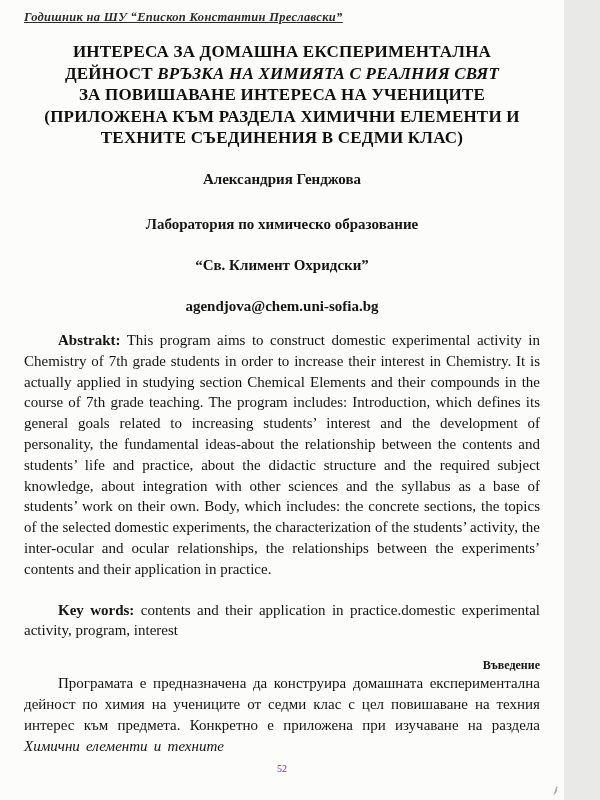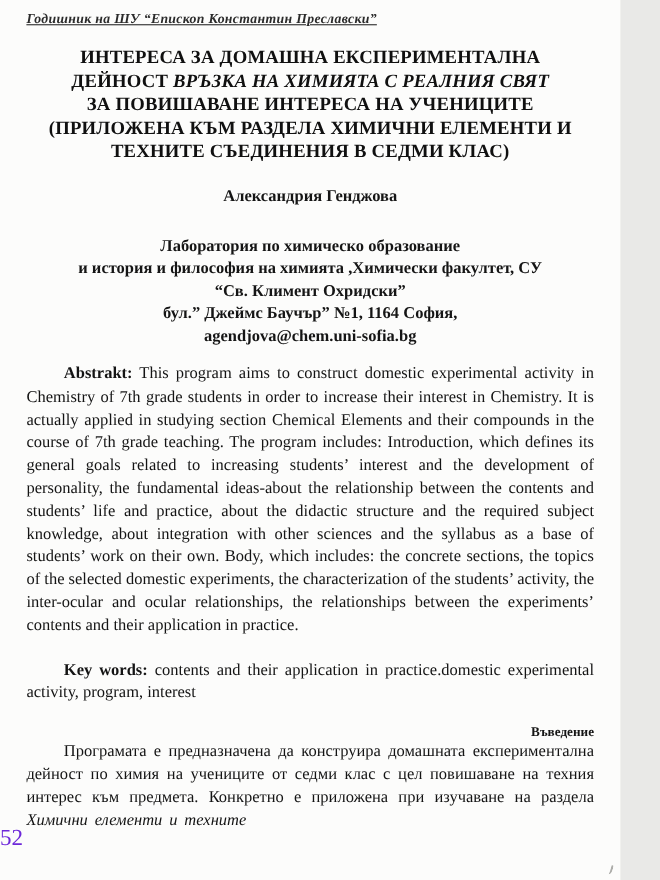--- a/index.html
+++ b/index.html
@@ -68,21 +68,22 @@
   .intro-para {
     text-indent: 34px;
     word-spacing: 2.5px;
   }
   .intro-para .p-italic { font-style: italic; }
   .page-number {
     position: absolute;
     bottom: 26px;
     left: 0;
     width: 100%;
-    font-size: 21px;
+    text-align: center;
+    font-size: 10px;
     color: #6d28d9;
   }
   .scan-artifact {
     position: absolute;
     right: 7px;
     bottom: 5px;
     width: 5px;
     height: 9px;
     border-right: 2px solid #9a9a96;
     border-radius: 0 0 60% 0;
@@ -102,23 +103,23 @@
     <span>ДЕЙНОСТ </span><span class="t-italic">ВРЪЗКА НА ХИМИЯТА С РЕАЛНИЯ СВЯТ</span><br>
     <span>ЗА ПОВИШАВАНЕ ИНТЕРЕСА НА УЧЕНИЦИТЕ</span><br>
     <span>(ПРИЛОЖЕНА КЪМ РАЗДЕЛА ХИМИЧНИ ЕЛЕМЕНТИ И</span><br>
     <span>ТЕХНИТЕ СЪЕДИНЕНИЯ В СЕДМИ КЛАС)</span>
   </h1>
 
   <div class="author">Александрия Генджова</div>
 
   <div class="affiliation">
     <span>Лаборатория по химическо образование</span><br>
-    <span>и история и философия на химията ,Химически факултет, СУ</span><br>
+    <br>
     <span>“Св. Климент Охридски”</span><br>
-    <span>бул.” Джеймс Баучър” №1, 1164 София,</span><br>
+    <br>
     <span>agendjova@chem.uni-sofia.bg</span>
   </div>
 
   <p class="body-text abstract">
     <span class="bold-label">Abstrakt:</span><span> This program aims to construct domestic experimental activity in Chemistry of 7th grade students in order to increase their interest in Chemistry. It is actually applied in studying section Chemical Elements and their compounds in the course of 7th grade teaching. The program includes: Introduction, which defines its general goals related to increasing students’ interest and the development of personality, the fundamental ideas-about the relationship between the contents and students’ life and practice, about the didactic structure and the required subject knowledge, about integration with other sciences and the syllabus as a base of students’ work on their own. Body, which includes: the concrete sections, the topics of the selected domestic experiments, the characterization of the students’ activity, the inter-ocular and ocular relationships, the relationships between the experiments’ contents and their application in practice.</span>
   </p>
 
   <p class="body-text keywords">
     <span class="bold-label">Key words:</span><span> contents and their application in practice.domestic experimental activity, program, interest</span>
   </p>

